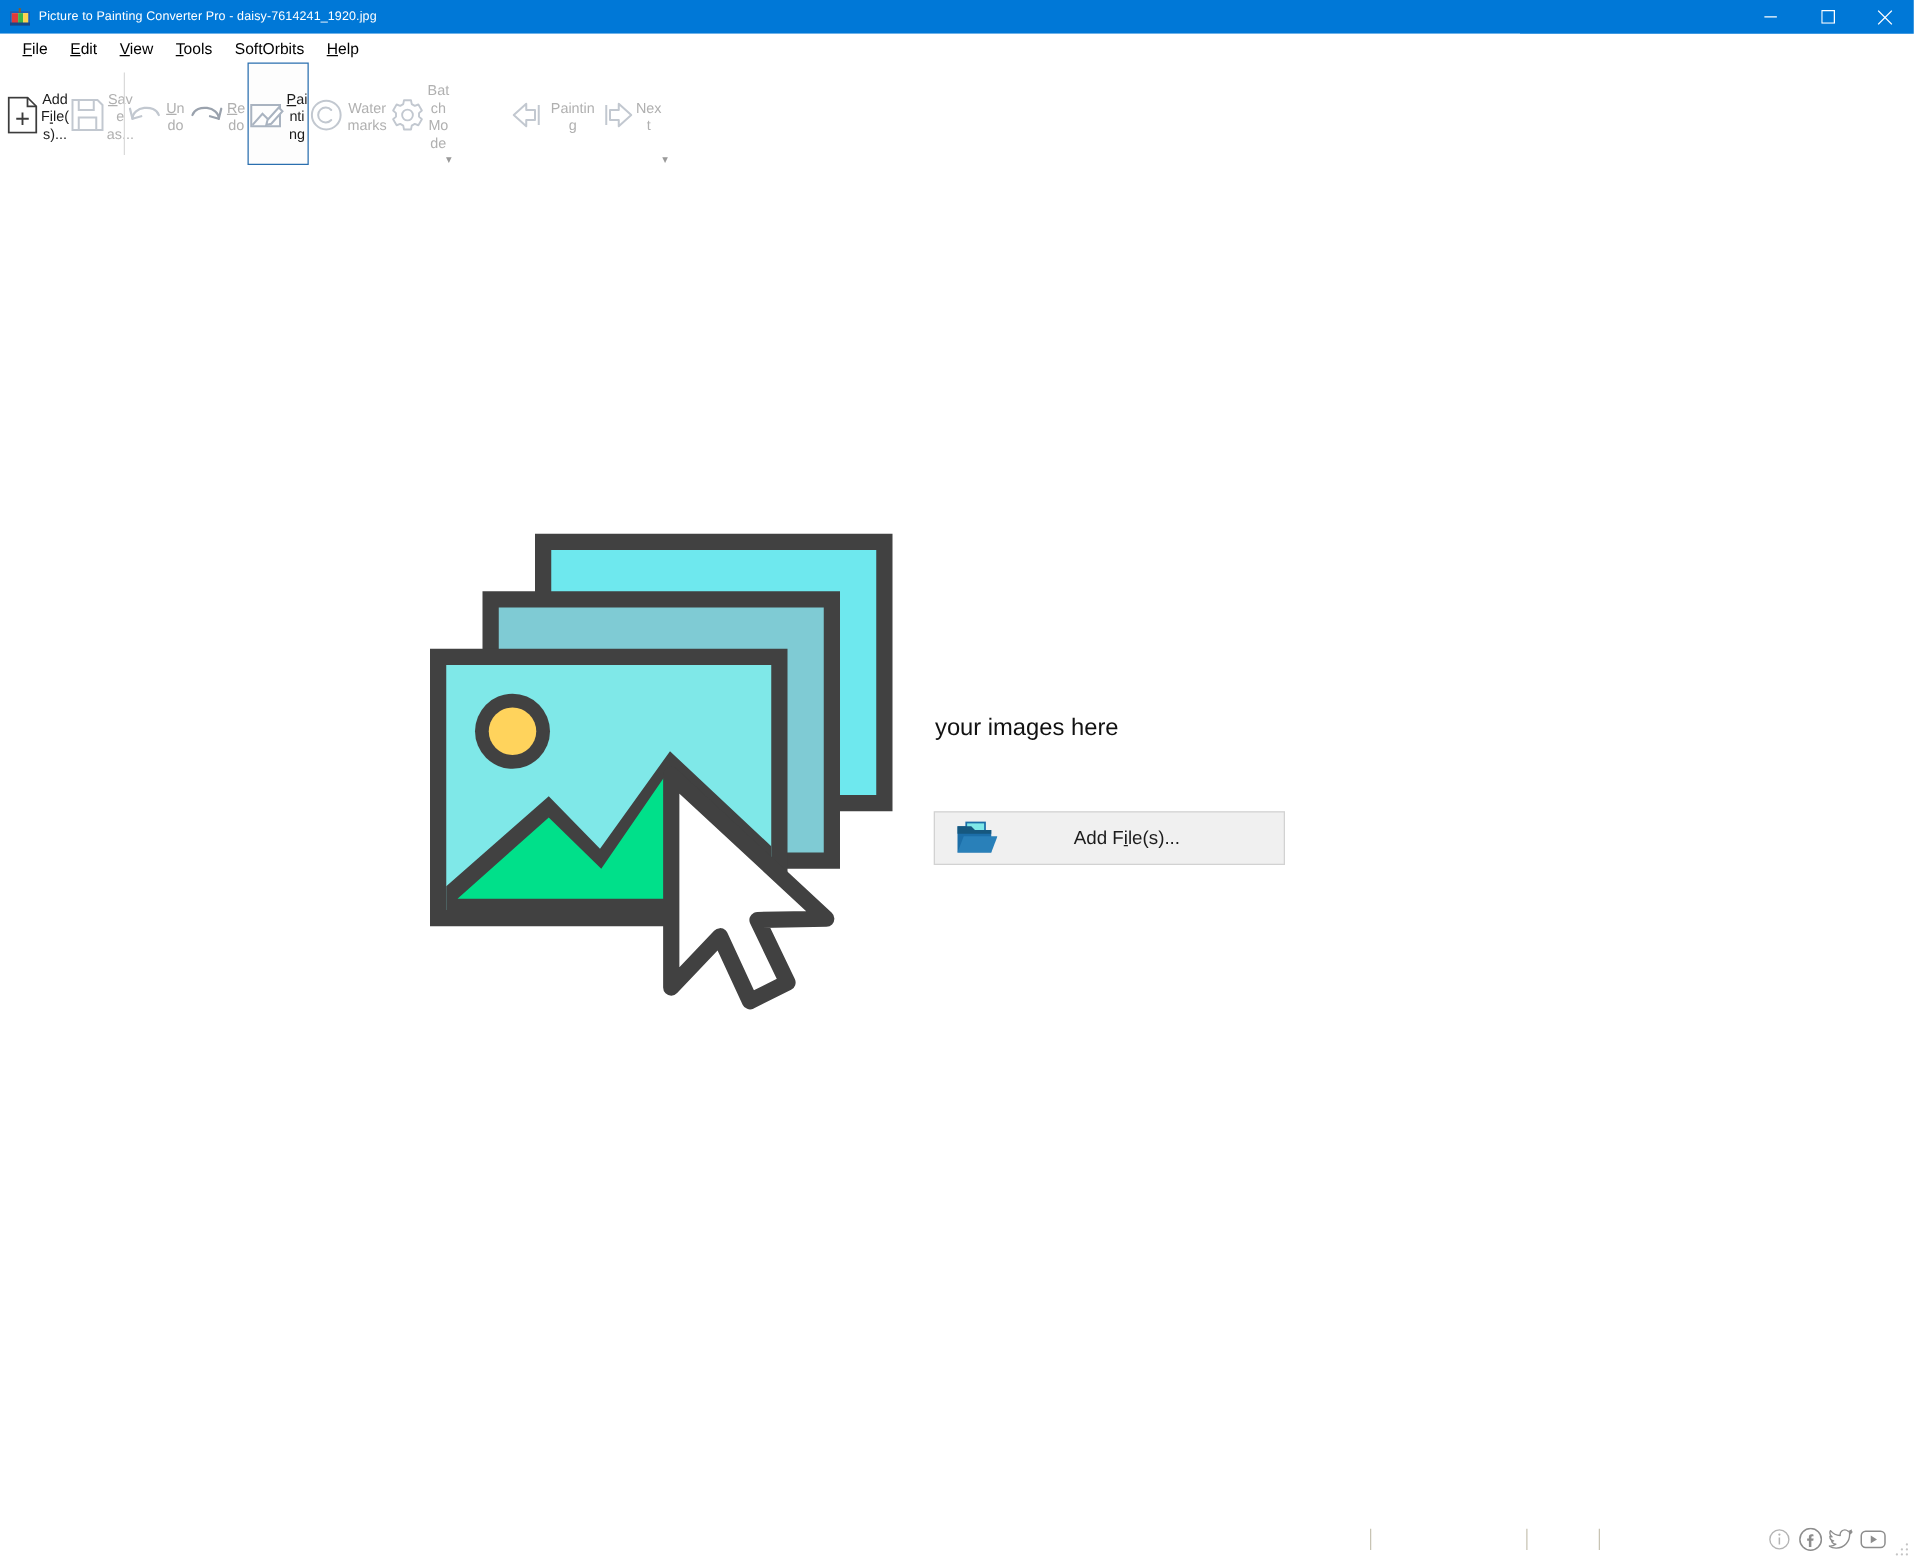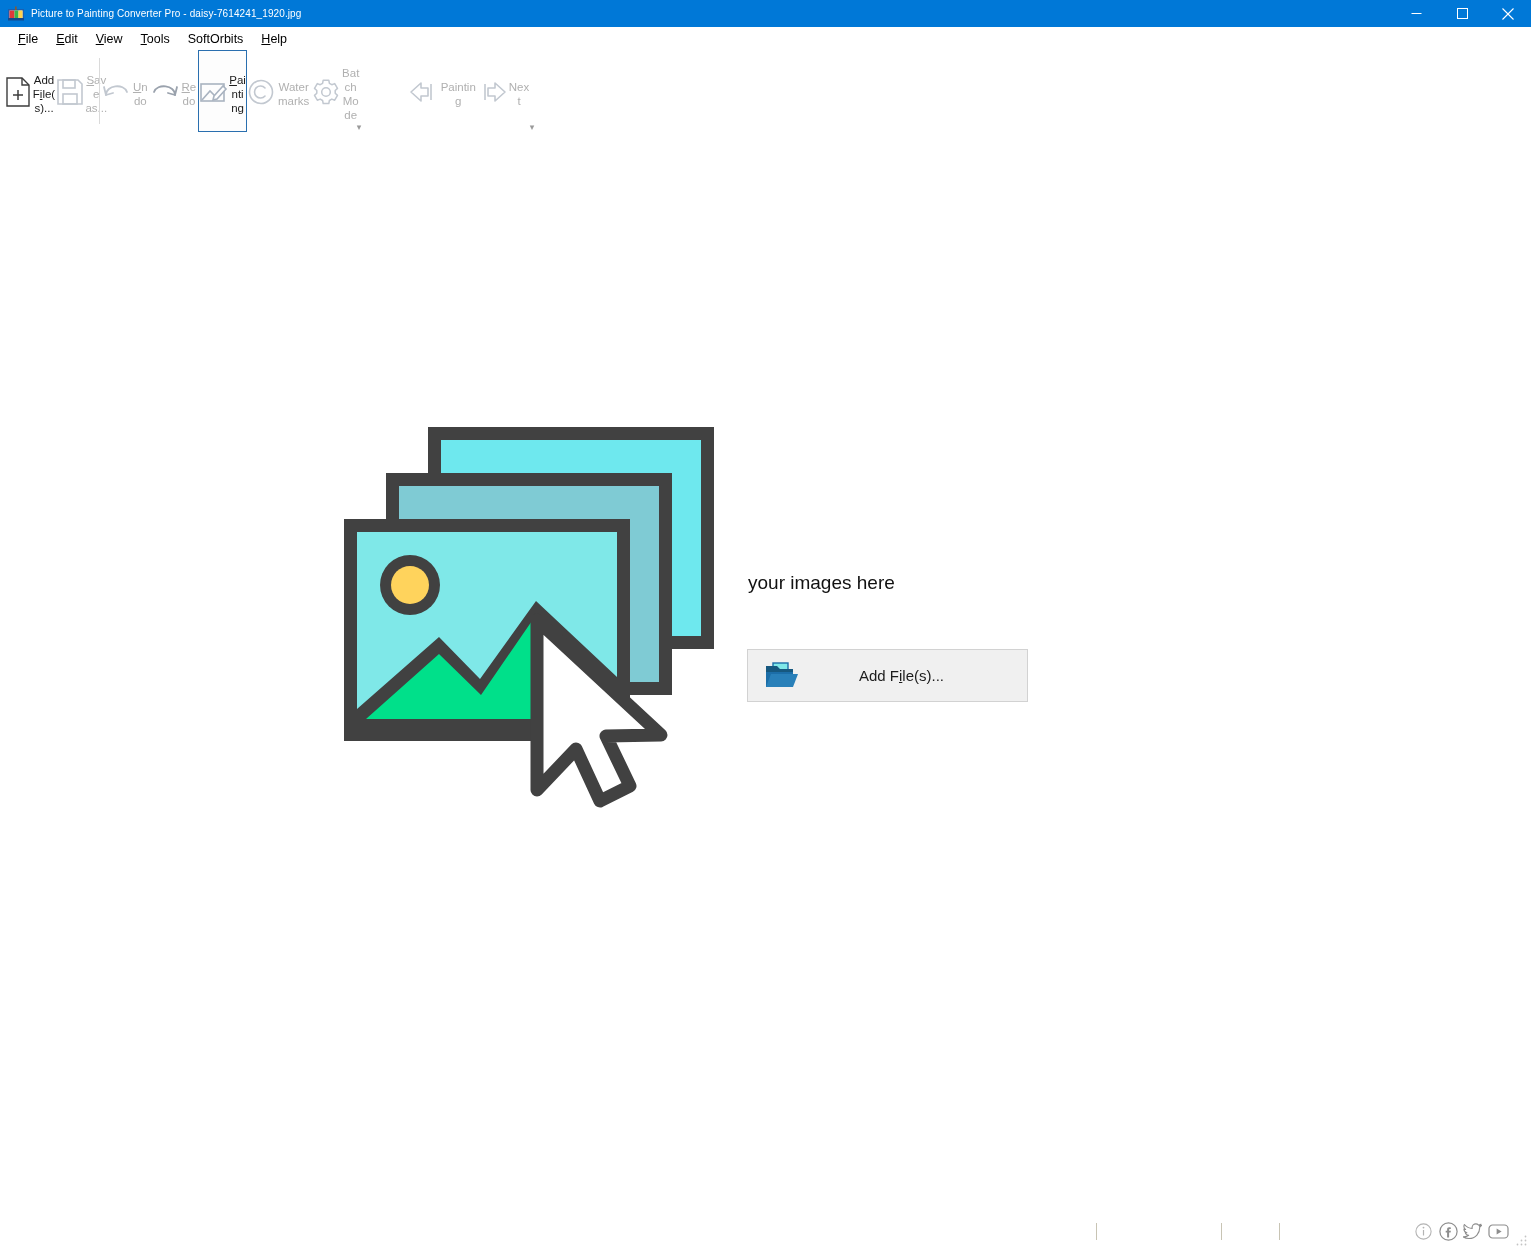--- a/index.html
+++ b/index.html
@@ -122,21 +122,21 @@
     position: absolute;
     left: 748px; top: 436px;
     font-size: 19px;
     font-weight: 400;
     color: #111111;
     white-space: nowrap;
   }
   #add-files-button {
     position: absolute;
     left: 747px; top: 513px;
-    width: 281px; height: 53px;
+    width: 281px; height: 43px;
     background: #f0f0f0;
     border: 1px solid #d2d2d2;
     display: flex; align-items: center;
   }
   #folder-icon {
     width: 34px; height: 30px;
     margin-left: 16px; flex: 0 0 auto;
     position: relative;
   }
   #add-files-label {

